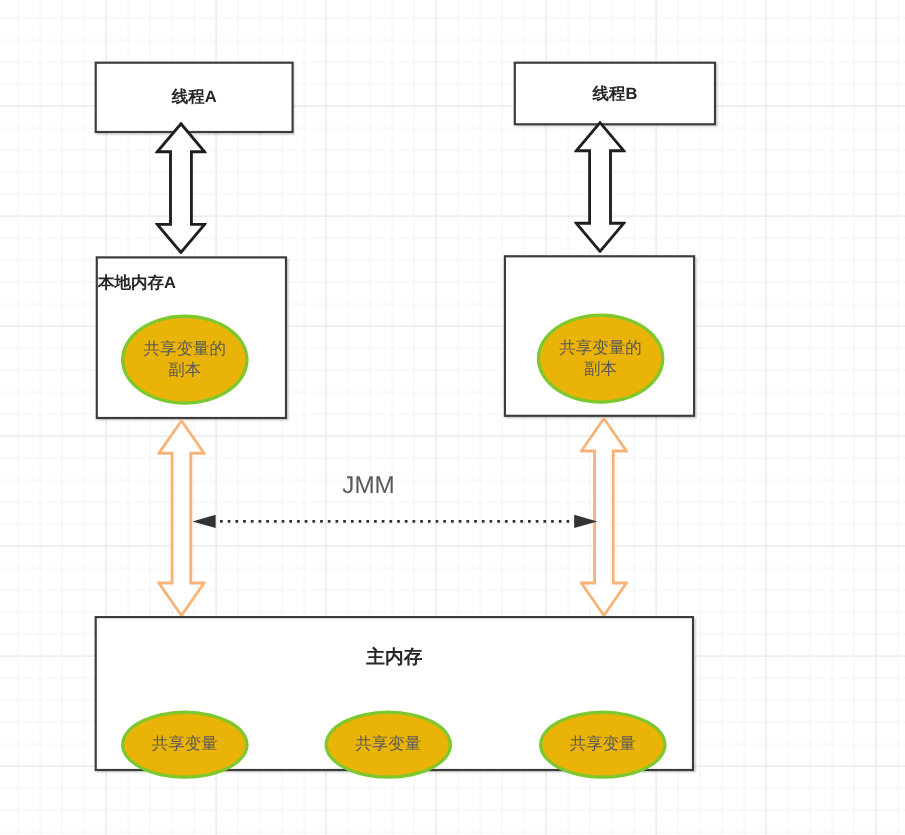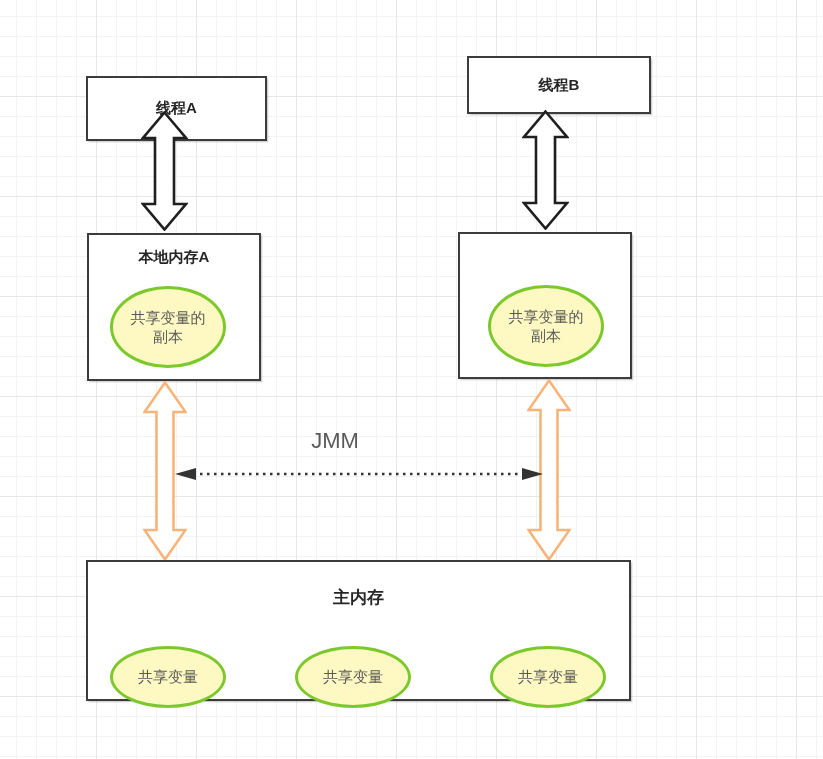--- a/index.html
+++ b/index.html
@@ -20,46 +20,46 @@
     background:#ffffff;
     border:2px solid #3c3c3c;
     box-sizing:border-box;
     box-shadow:1.5px 1.5px 1.5px rgba(0,0,0,0.18);
   }
   .thread-box{
     display:flex;align-items:center;justify-content:center;
     font-size:15px;font-weight:bold;color:#262626;
   }
   .mem-title{
-    text-align:center;font-size:15px;font-weight:bold;color:#262626;
+    text-align:left;font-size:15px;font-weight:bold;color:#262626;
     padding-top:13px;
   }
   .main-title{
     text-align:center;font-size:17px;font-weight:bold;color:#262626;
     padding-top:24px;
   }
   .green-ellipse{
     position:absolute;
     border:3px solid #7cc82d;
     border-radius:50%;
     box-sizing:border-box;
-    background:#fef9c3;
+    background:#eab308;
     display:flex;align-items:center;justify-content:center;
     text-align:center;
     color:#595959;font-size:15px;line-height:1.3;
   }
   .jmm-label{
     color:#595959;font-size:22px;text-align:center;
   }
   svg{display:block;}
 </style>
 </head>
 <body>
 
-<div class="abs node-box thread-box" style="left:86px;top:56px;width:181px;height:65px;margin-top:20px;">
+<div class="abs node-box thread-box" style="left:86px;top:56px;width:181px;height:65px;">
   <span>线程A</span>
 </div>
 
 <div class="abs node-box thread-box" style="left:467px;top:56px;width:184px;height:58px;">
   <span>线程B</span>
 </div>
 
 <svg class="abs" style="left:141px;top:111px;" width="47" height="120" viewBox="0 0 47 120">
   <polygon points="23.5,1.5 45,27 33,27 33,93 45,93 23.5,118.5 2,93 14,93 14,27 2,27" fill="#ffffff" stroke="#1f1f1f" stroke-width="2.6" stroke-linejoin="miter"></polygon>
 </svg>

